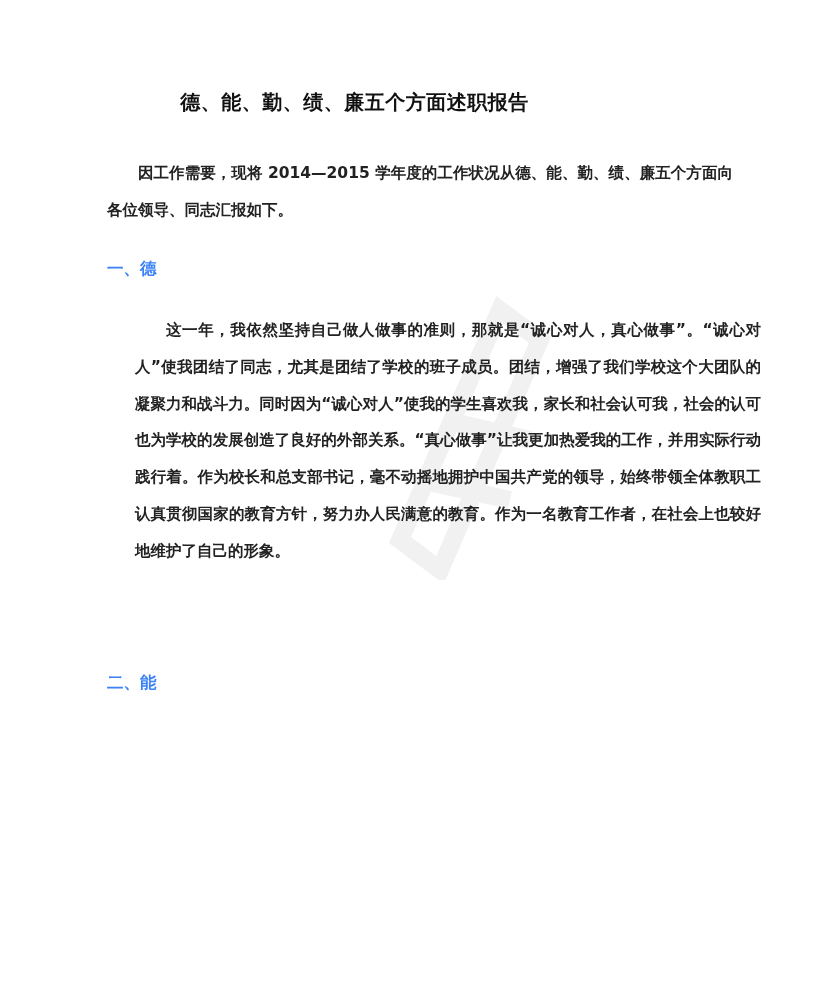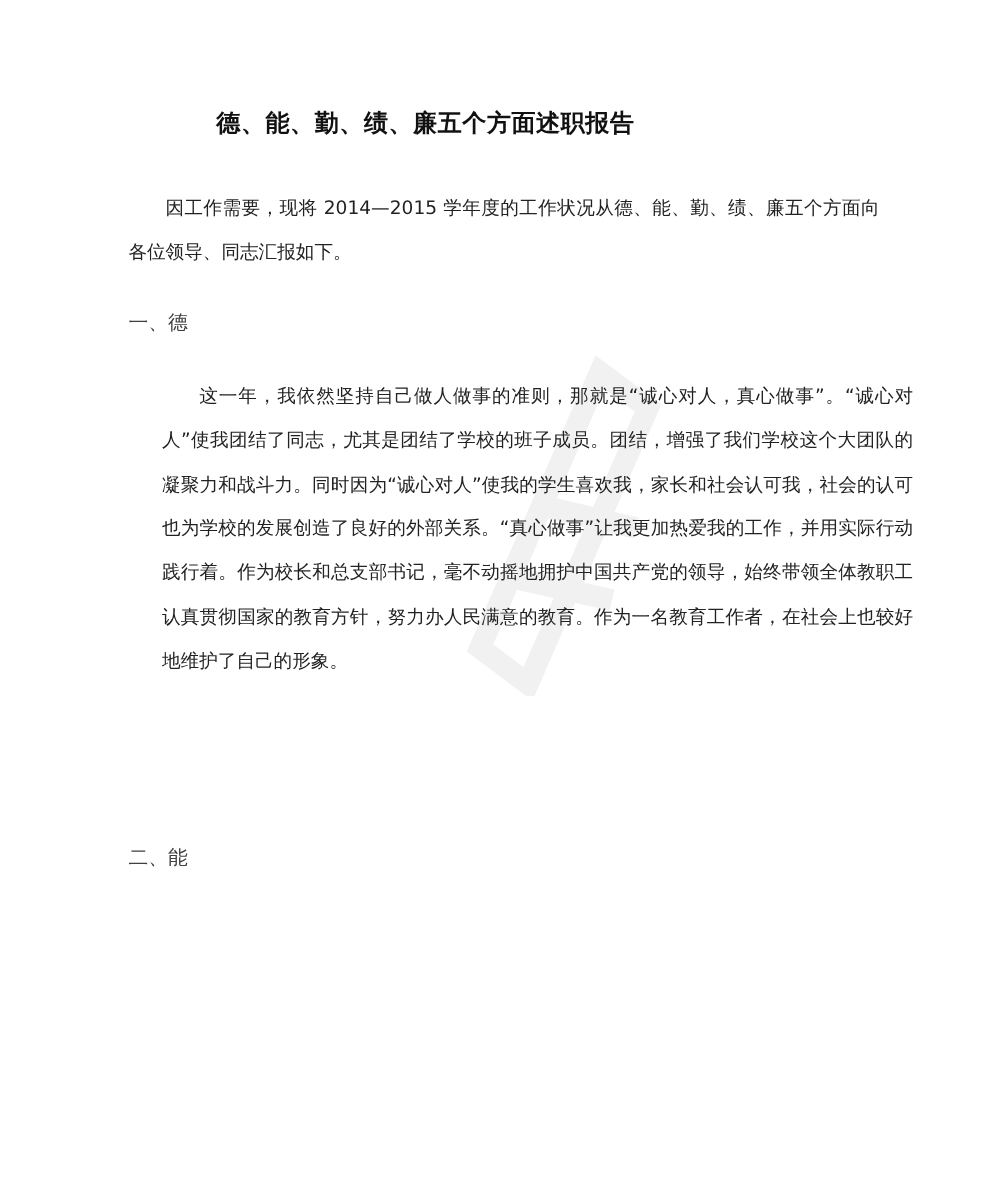--- a/index.html
+++ b/index.html
@@ -2,22 +2,22 @@
 <html><head>
 <meta charset="utf-8">
 <style>
   html, body { margin:0; padding:0; background:#ffffff; }
   body { width:830px; height:986px; position:relative; overflow:hidden;
          font-family:"DejaVu Sans", "Liberation Sans", sans-serif; color:#1a1a1a; }
   .page { position:absolute; left:0; top:0; width:830px; height:986px; }
   .title { position:absolute; left:0; width:709px; top:89px; text-align:center;
            font-size:20px; font-weight:bold; color:#111; letter-spacing:0.5px; }
   .para { position:absolute; left:107px; width:626px; font-size:15.5px; line-height:36.8px;
-          color:#222; text-align:justify; text-indent:31px; }
-  .heading { position:absolute; left:107px; font-size:16.5px; font-weight:normal; color:#404040; }
+          color:#222; text-align:justify; text-indent:31px;font-weight:bold; }
+  .heading { position:absolute; left:107px; font-size:16.5px; font-weight:bold; color:#3b82f6; }
   .watermark { position:absolute; left:360px; top:280px; width:200px; height:300px; pointer-events:none; }
 </style>
 </head>
 <body>
 
 <div class="page">
 
   <svg class="watermark" viewBox="0 0 200 300">
     <g fill="none" stroke="#f0f0f0" stroke-width="18" opacity="0.9">
       <path d="M40 260 L140 30 L180 60 L80 290 Z"></path>
@@ -27,16 +27,16 @@
   </svg>
 
   <div class="title">德、能、勤、绩、廉五个方面述职报告</div>
 
   <div class="para" style="top:155px;">因工作需要，现将 2014—2015 学年度的工作状况从德、能、勤、绩、廉五个方面向各位领导、同志汇报如下。</div>
 
   <div class="heading" style="top:258px;">一、德</div>
 
   <div class="para" style="top:312px;margin-left:28px;">这一年，我依然坚持自己做人做事的准则，那就是“诚心对人，真心做事”。“诚心对人”使我团结了同志，尤其是团结了学校的班子成员。团结，增强了我们学校这个大团队的凝聚力和战斗力。同时因为“诚心对人”使我的学生喜欢我，家长和社会认可我，社会的认可也为学校的发展创造了良好的外部关系。“真心做事”让我更加热爱我的工作，并用实际行动践行着。作为校长和总支部书记，毫不动摇地拥护中国共产党的领导，始终带领全体教职工认真贯彻国家的教育方针，努力办人民满意的教育。作为一名教育工作者，在社会上也较好地维护了自己的形象。</div>
 
-  <div class="heading" style="top:704px;">二、能</div>
+  <div class="heading" style="top:672px;">二、能</div>
 
 
 </div>
 
 </body></html>

